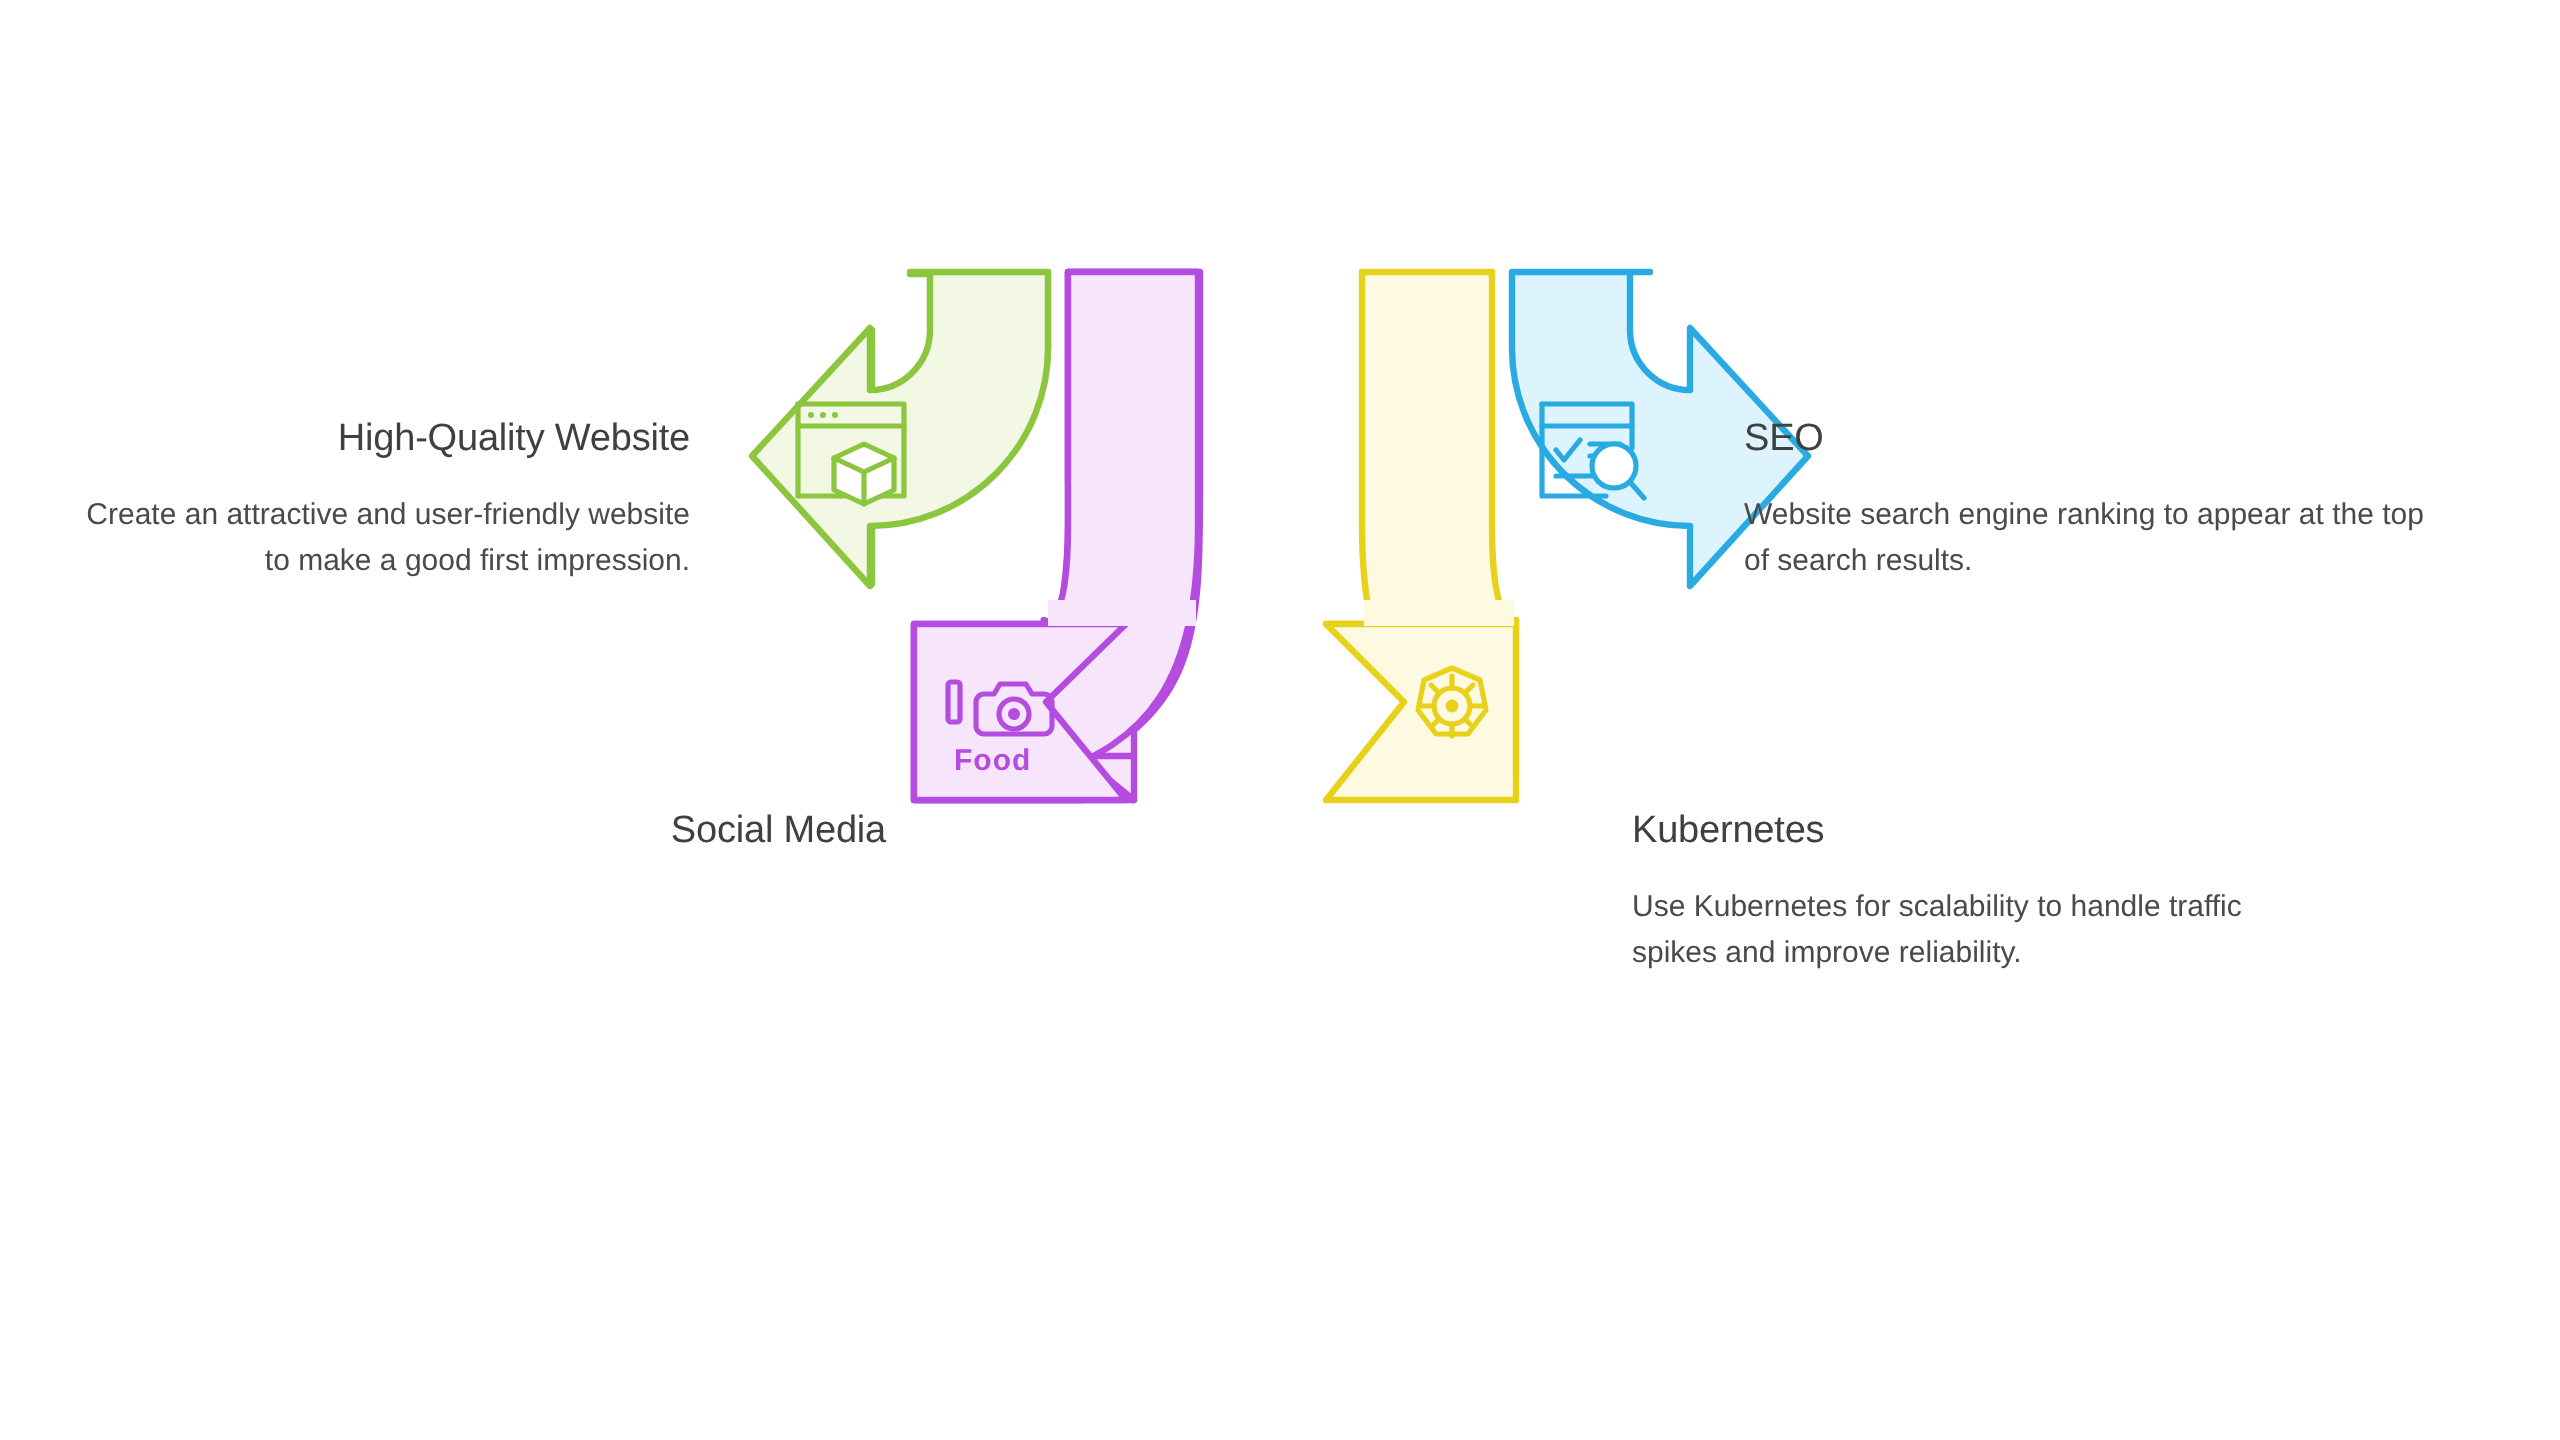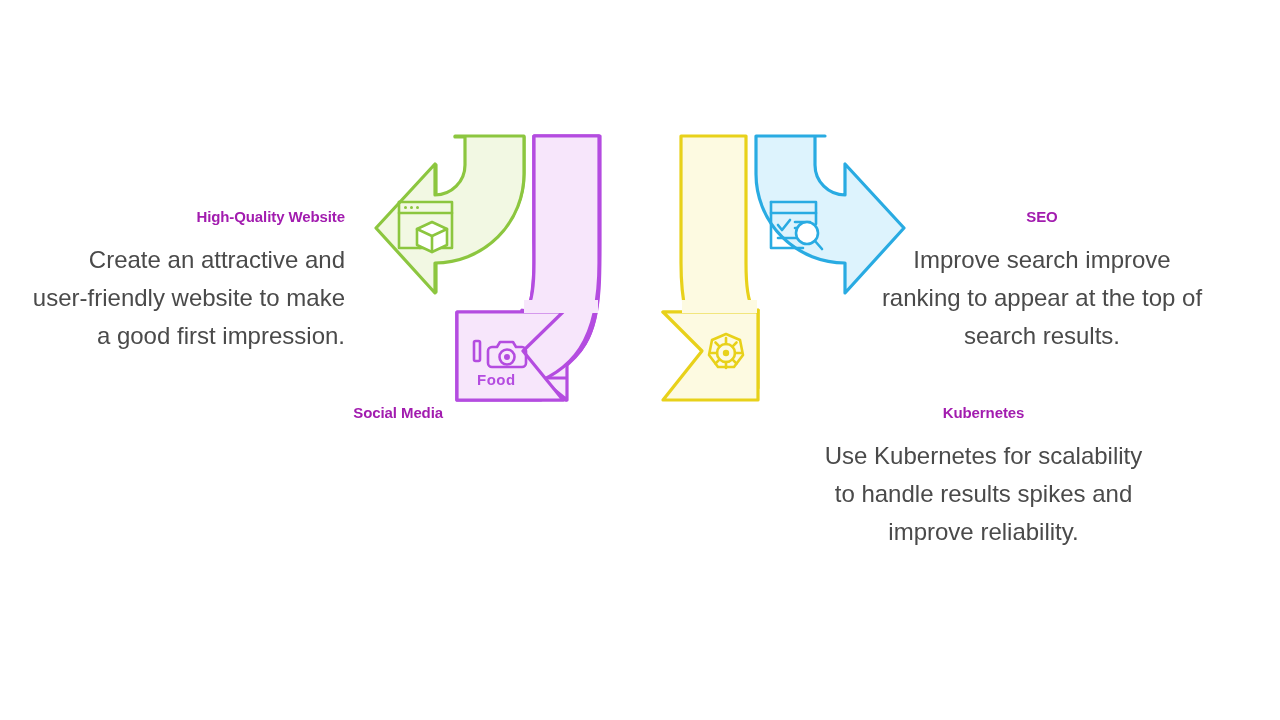--- a/index.html
+++ b/index.html
@@ -22,36 +22,36 @@
     position: absolute;
     left: 0; top: 0;
     width: 1280px;
     height: 720px;
   }
 
   
   .block { position: absolute; }
 
   .block .title {
-    font-size: 15px;
-    font-weight: bold;
-    color: #a21caf;
+    font-size: 19px;
+    font-weight: normal;
+    color: #404040;
     letter-spacing: -0.1px;
     line-height: 1.25;
   }
   .block .desc {
-    font-size: 24px;
+    font-size: 15px;
     font-weight: normal;
     color: #4a4a4a;
     line-height: 1.58;
     margin-top: 14px;
   }
 
   .align-right { text-align: right; }
-  .align-left  { text-align: center; }
+  .align-left  { text-align: left; }
 
   
   #block-website      { left: 30px;  top: 208px;  width: 315px; }
   #block-social       { left: 95px;  top: 404px;  width: 348px; }
   #block-seo          { left: 872px; top: 208px;  width: 340px; }
   #block-kubernetes   { left: 816px; top: 404px;  width: 335px; }
 </style>
 </head>
 <body>
 
@@ -221,21 +221,21 @@
     <div class="title">High-Quality Website</div>
     <div class="desc">Create an attractive and user-friendly website to make a good first impression.</div>
   </div>
 
   <div class="block align-right" id="block-social">
     <div class="title">Social Media</div>
   </div>
 
   <div class="block align-left" id="block-seo">
     <div class="title">SEO</div>
-    <div class="desc">Improve search improve ranking to appear at the top of search results.</div>
+    <div class="desc">Website search engine ranking to appear at the top of search results.</div>
   </div>
 
   <div class="block align-left" id="block-kubernetes">
     <div class="title">Kubernetes</div>
-    <div class="desc">Use Kubernetes for scalability to handle results spikes and improve reliability.</div>
+    <div class="desc">Use Kubernetes for scalability to handle traffic spikes and improve reliability.</div>
   </div>
 
 </div>
 
 </body></html>

